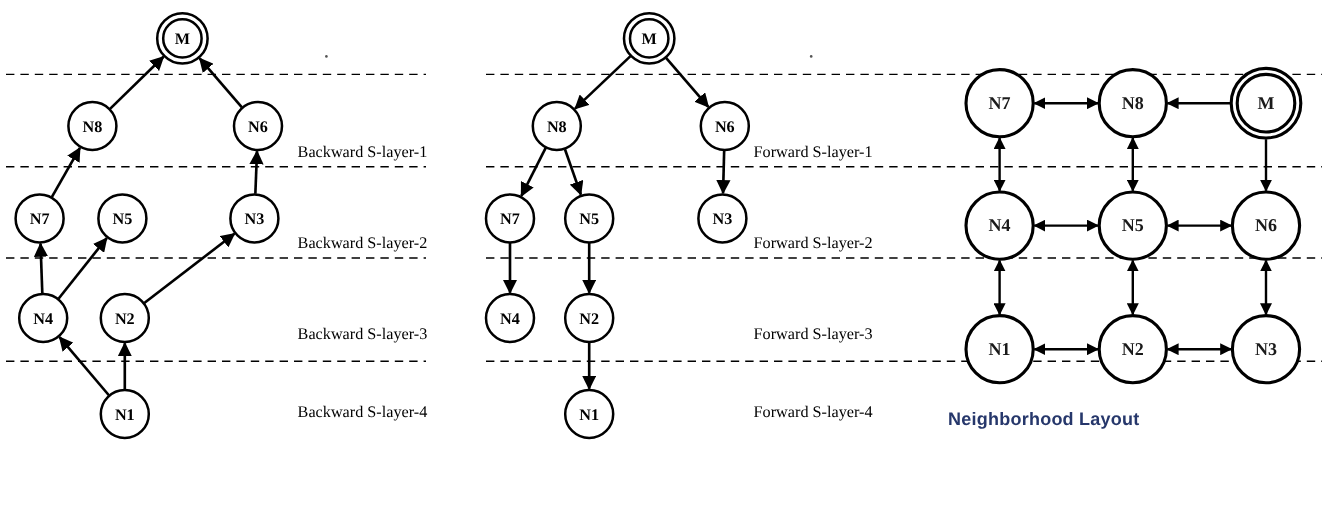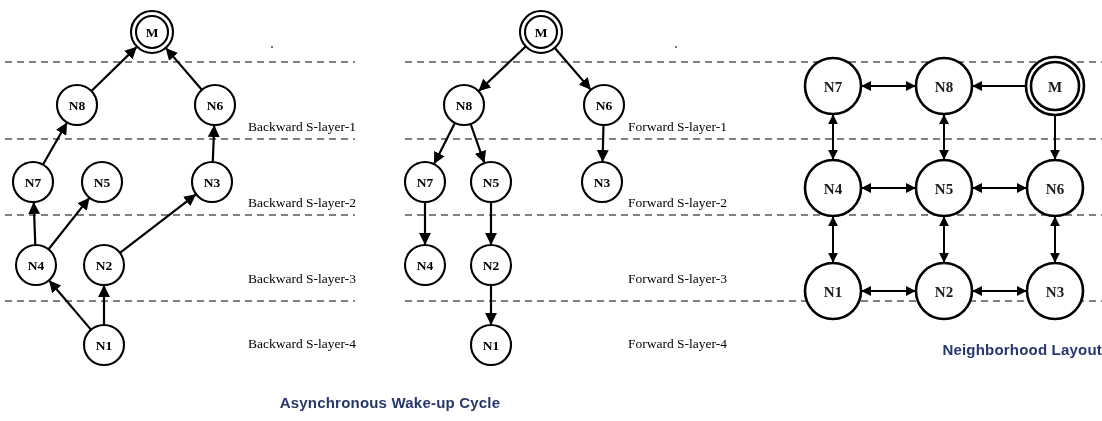--- a/index.html
+++ b/index.html
@@ -82,21 +82,21 @@
   }
   #caption-cycle {
     left: 0;
     width: 780px;
     text-align: center;
     top: 394px;
   }
   #caption-layout {
     left: 790px;
     width: 312px;
-    text-align: right;
+    text-align: left;
     top: 341px;
   }
   .speck {
     fill: #555555;
   }
 </style>
 </head>
 <body>
 
 <div id="page">
@@ -233,17 +233,16 @@
         <circle class="node-circle-grid" cx="944" cy="291" r="28"></circle>
         <text class="node-label-grid" x="944" y="291.5">N2</text>
         <circle class="node-circle-grid" cx="1055" cy="291" r="28"></circle>
         <text class="node-label-grid" x="1055" y="291.5">N3</text>
       </g>
 
     <circle class="speck" cx="272" cy="47" r="1.1"></circle>
     <circle class="speck" cx="676" cy="47" r="1.1"></circle>
   </svg>
 
-  <div class="caption" id="caption-cycle">Asynchronous Wake-up Cycle</div>
 
   <div class="caption" id="caption-layout">Neighborhood Layout</div>
 
 </div>
 
 </body></html>

